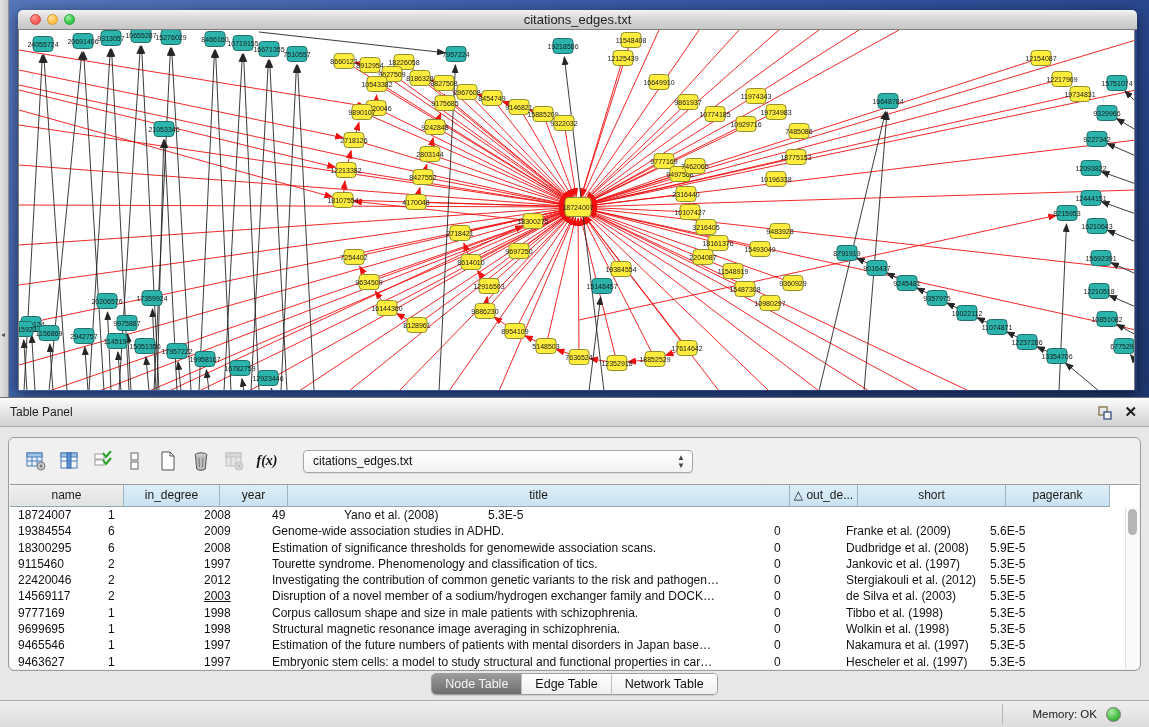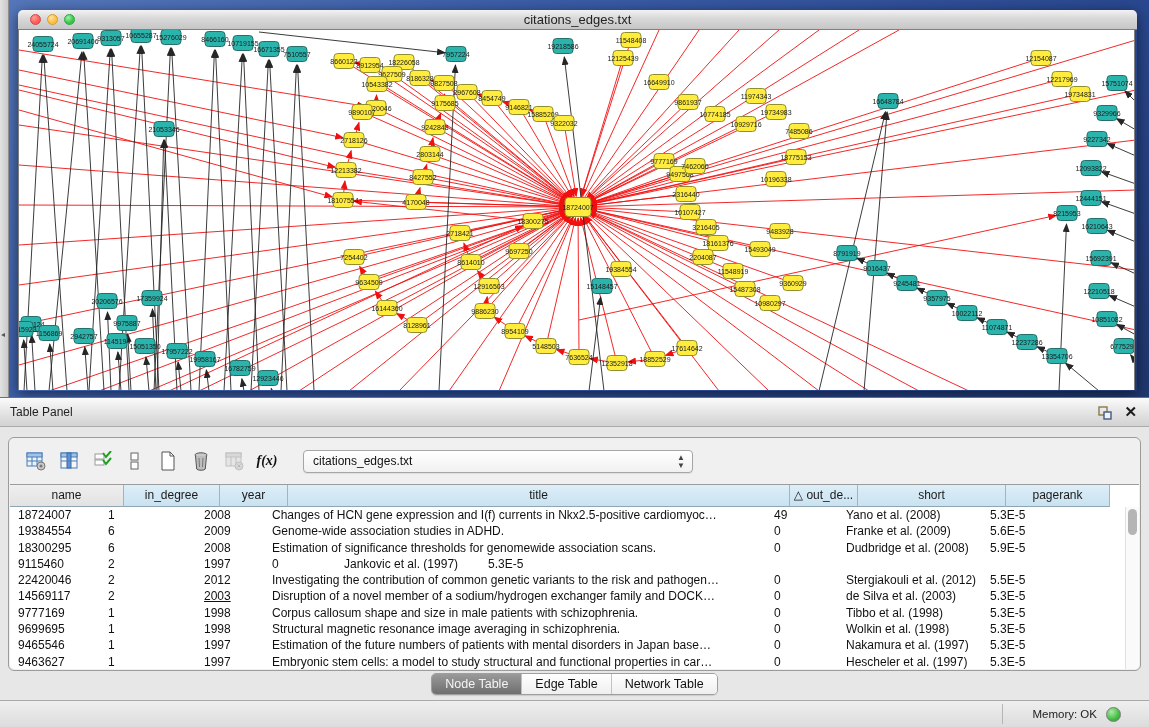--- a/index.html
+++ b/index.html
@@ -842,21 +842,20 @@
           <div class="th" style="width: 502px;">title</div>
           <div class="th" style="width: 68px;"><span>△ </span>out_de...</div>
           <div class="th" style="width: 148px;">short</div>
           <div class="th" style="width: 104px;">pagerank</div>
         </div>
       <div id="tbody">
           <div class="tr">
             <div class="td" style="width: 90px;">18724007</div>
             <div class="td" style="width: 96px;">1</div>
             <div class="td" style="width: 68px;">2008</div>
-            <div class="td" style="width: 502px;">Changes of HCN gene expression and I(f) currents in Nkx2.5-positive cardiomyoc…</div>
             <div class="td" style="width: 68px;">49</div>
             <div class="td" style="width: 148px; padding-left: 12px;">Yano et al. (2008)</div>
             <div class="td" style="width: 104px;">5.3E-5</div>
           </div>
           <div class="tr">
             <div class="td" style="width: 90px;">19384554</div>
             <div class="td" style="width: 96px;">6</div>
             <div class="td" style="width: 68px;">2009</div>
             <div class="td" style="width: 502px;">Genome-wide association studies in ADHD.</div>
             <div class="td" style="width: 68px;">0</div>
@@ -869,20 +868,21 @@
             <div class="td" style="width: 68px;">2008</div>
             <div class="td" style="width: 502px;">Estimation of significance thresholds for genomewide association scans.</div>
             <div class="td" style="width: 68px;">0</div>
             <div class="td" style="width: 148px; padding-left: 12px;">Dudbridge et al. (2008)</div>
             <div class="td" style="width: 104px;">5.9E-5</div>
           </div>
           <div class="tr">
             <div class="td" style="width: 90px;">9115460</div>
             <div class="td" style="width: 96px;">2</div>
             <div class="td" style="width: 68px;">1997</div>
+            <div class="td" style="width: 502px;">Tourette syndrome. Phenomenology and classification of tics.</div>
             <div class="td" style="width: 68px;">0</div>
             <div class="td" style="width: 148px; padding-left: 12px;">Jankovic et al. (1997)</div>
             <div class="td" style="width: 104px;">5.3E-5</div>
           </div>
           <div class="tr">
             <div class="td" style="width: 90px;">22420046</div>
             <div class="td" style="width: 96px;">2</div>
             <div class="td" style="width: 68px;">2012</div>
             <div class="td" style="width: 502px;">Investigating the contribution of common genetic variants to the risk and pathogen…</div>
             <div class="td" style="width: 68px;">0</div>

